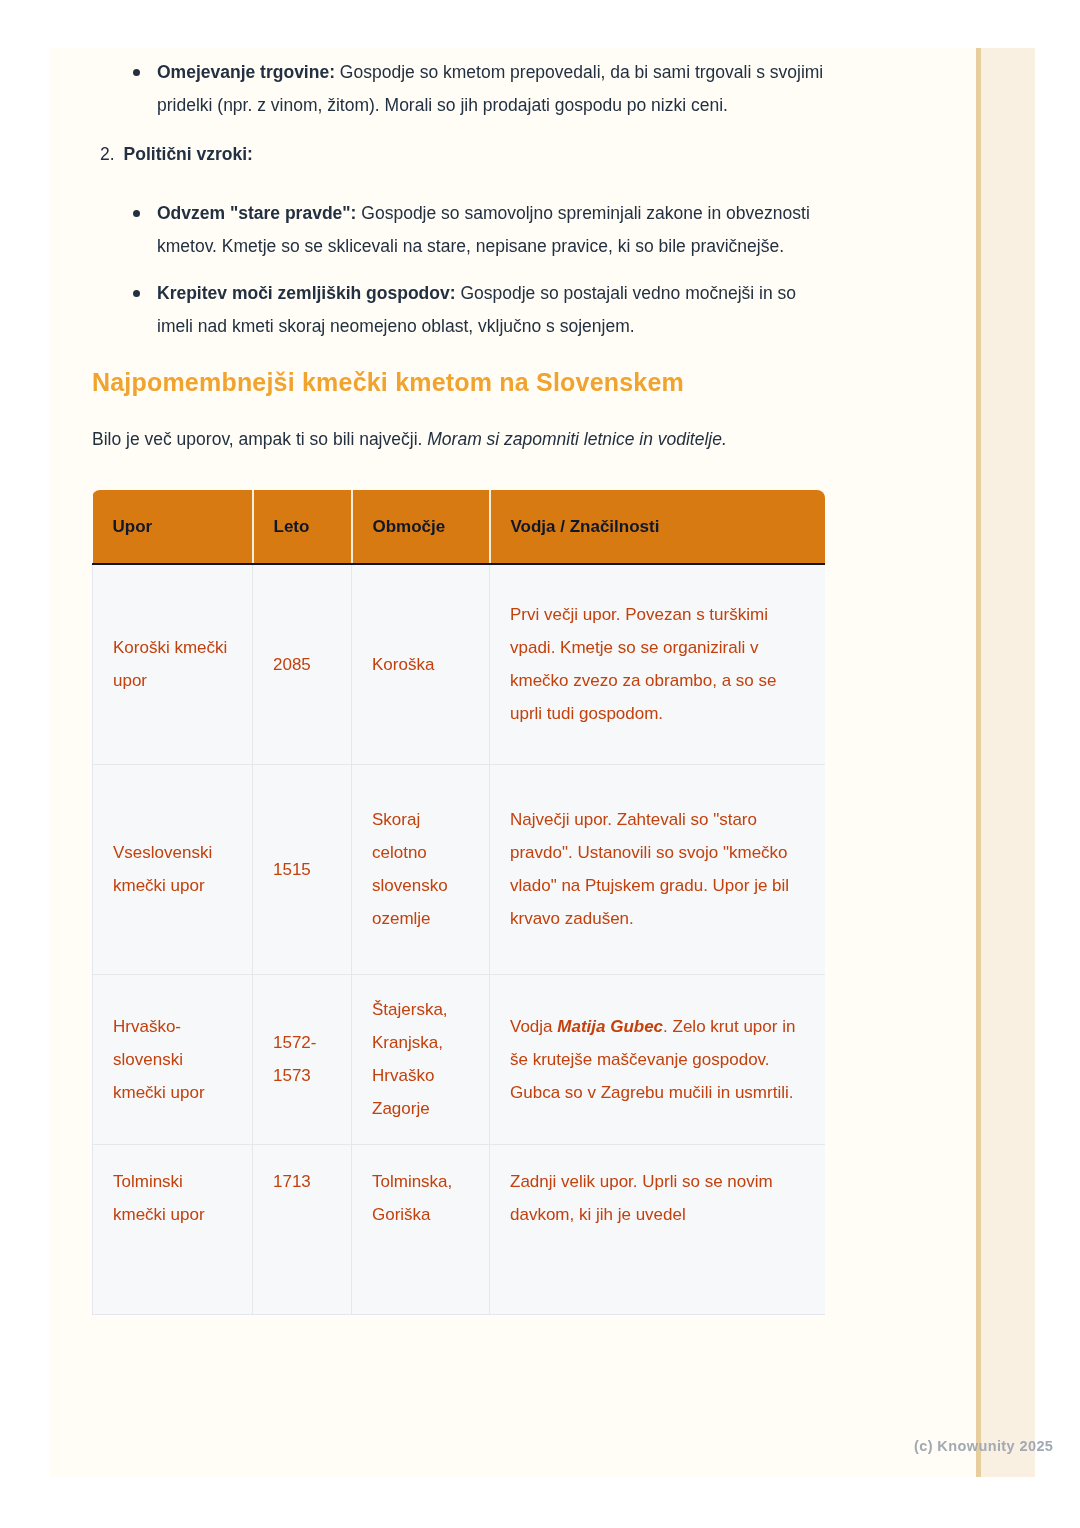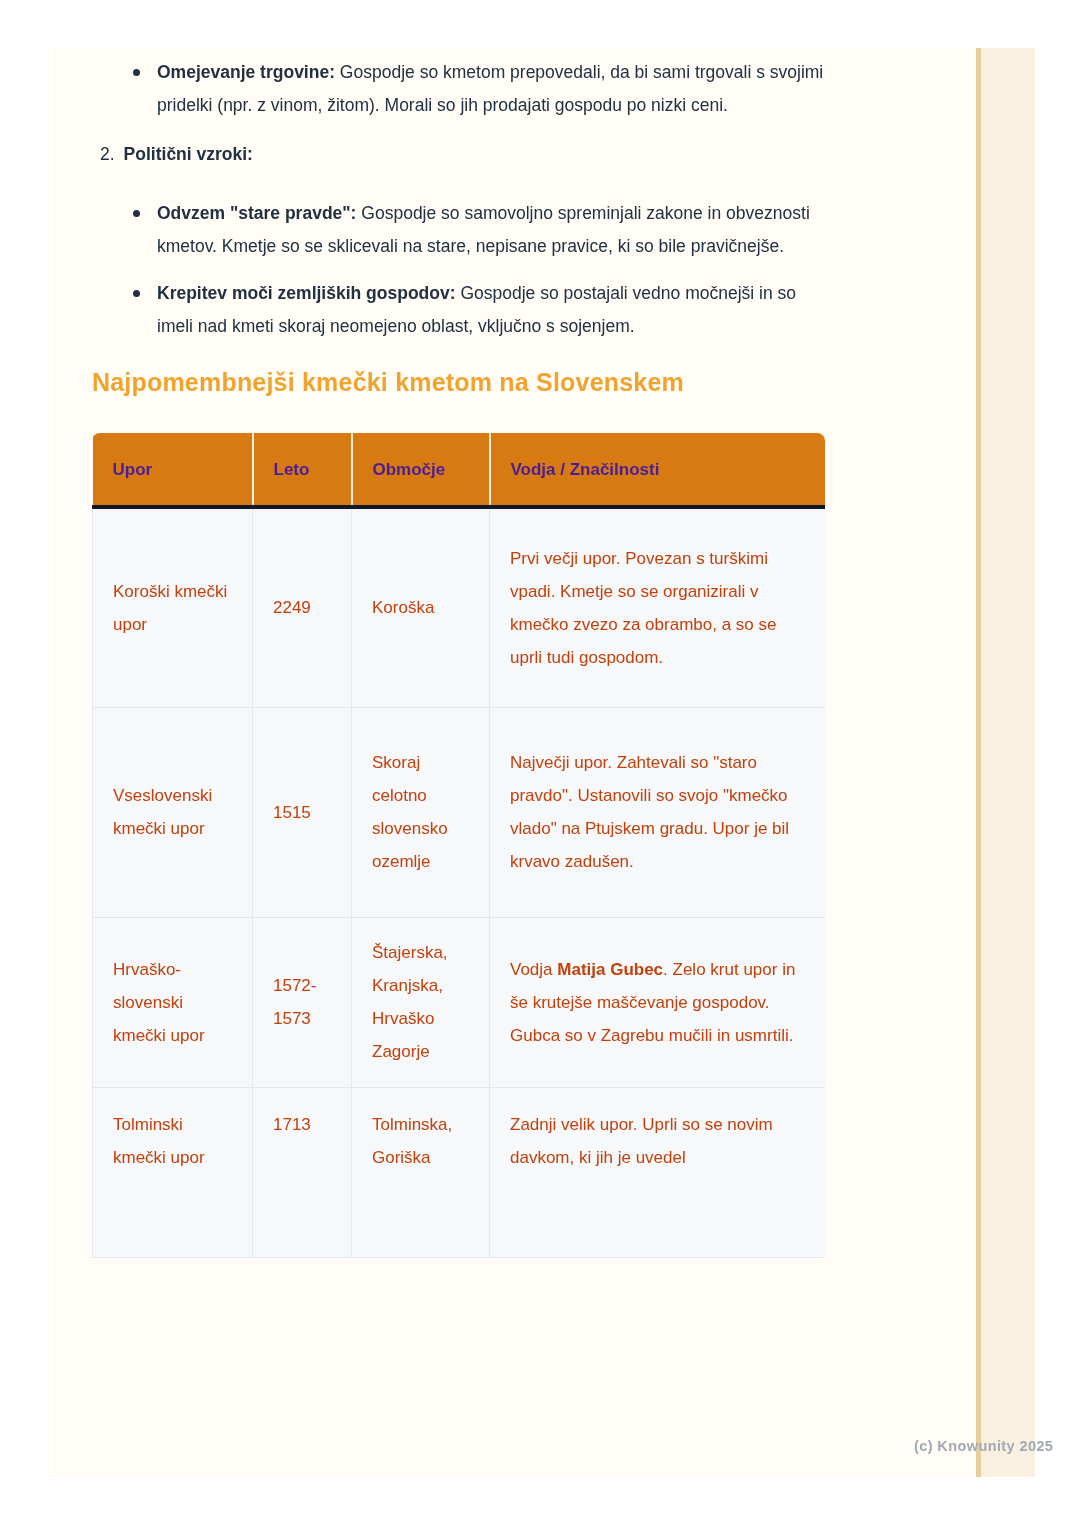--- a/index.html
+++ b/index.html
@@ -60,40 +60,40 @@
   }
   table {
     border-collapse: collapse;
     width: 733px;
     table-layout: fixed;
     font-size: 17px;
     line-height: 33px;
   }
   thead tr { height: 74px; }
   th {
-    background: #D87A12; color: #4c1d95;
+    background: #D87A12; color: #0f172a;
     text-align: left; font-weight: 700;
     padding: 0 20px;
     border-right: 2px solid #F6EDDC;
-    border-bottom: 4px solid #0f172a;
+    border-bottom: 2px solid #0f172a;
   }
   th:last-child { border-right: none; }
   td {
     background: #F7F8FA;
     border: 1px solid #E4E7EB;
     padding: 0 20px;
     vertical-align: middle;
     color: #c2410c;
   }
   tbody tr.r1 { height: 200px; }
   tbody tr.r2 { height: 210px; }
   tbody tr.r3 { height: 170px; }
   tbody tr.r4 { height: 170px; }
   tbody tr.r4 td { vertical-align: top; padding-top: 20px; }
-  td strong { font-weight: 700; }
+  td strong { font-weight: 700; font-style: italic; }
   .watermark {
     position: absolute;
     left: 914px; top: 1438px;
     font-size: 14.5px;
     color: #A2A9B3;
     letter-spacing: 0.4px;
     z-index: 5;
     font-weight: bold;
   }
 </style>
@@ -126,41 +126,45 @@
       </li>
       <li>
         <span class="dot"></span>
         <strong>Krepitev moči zemljiških gospodov:</strong>
         <span>Gospodje so postajali vedno močnejši in so imeli nad kmeti skoraj neomejeno oblast, vključno s sojenjem.</span>
       </li>
     </ul>
 
     <h2 class="section">Najpomembnejši kmečki kmetom na Slovenskem</h2>
 
+    <p class="intro">
+      <span>Bilo je več uporov, ampak ti so bili največji.</span>
+      <span class="it">Moram si zapomniti letnice in voditelje.</span>
+    </p>
 
     <div class="table-wrap">
       <table>
         <colgroup>
           <col style="width:160px">
           <col style="width:99px">
           <col style="width:138px">
           <col style="width:336px">
         </colgroup>
         <thead>
           <tr>
             <th>Upor</th>
             <th>Leto</th>
             <th>Območje</th>
             <th>Vodja / Značilnosti</th>
           </tr>
         </thead>
         <tbody>
           <tr class="r1">
             <td>Koroški kmečki upor</td>
-            <td>2249</td>
+            <td>2085</td>
             <td>Koroška</td>
             <td><span>Prvi večji upor. Povezan s turškimi vpadi. Kmetje so se organizirali v kmečko zvezo za obrambo, a so se uprli tudi gospodom.</span><strong></strong><span></span></td>
           </tr>
           <tr class="r2">
             <td>Vseslovenski kmečki upor</td>
             <td>1515</td>
             <td>Skoraj celotno slovensko ozemlje</td>
             <td><span>Največji upor. Zahtevali so "staro pravdo". Ustanovili so svojo "kmečko vlado" na Ptujskem gradu. Upor je bil krvavo zadušen.</span><strong></strong><span></span></td>
           </tr>
           <tr class="r3">

